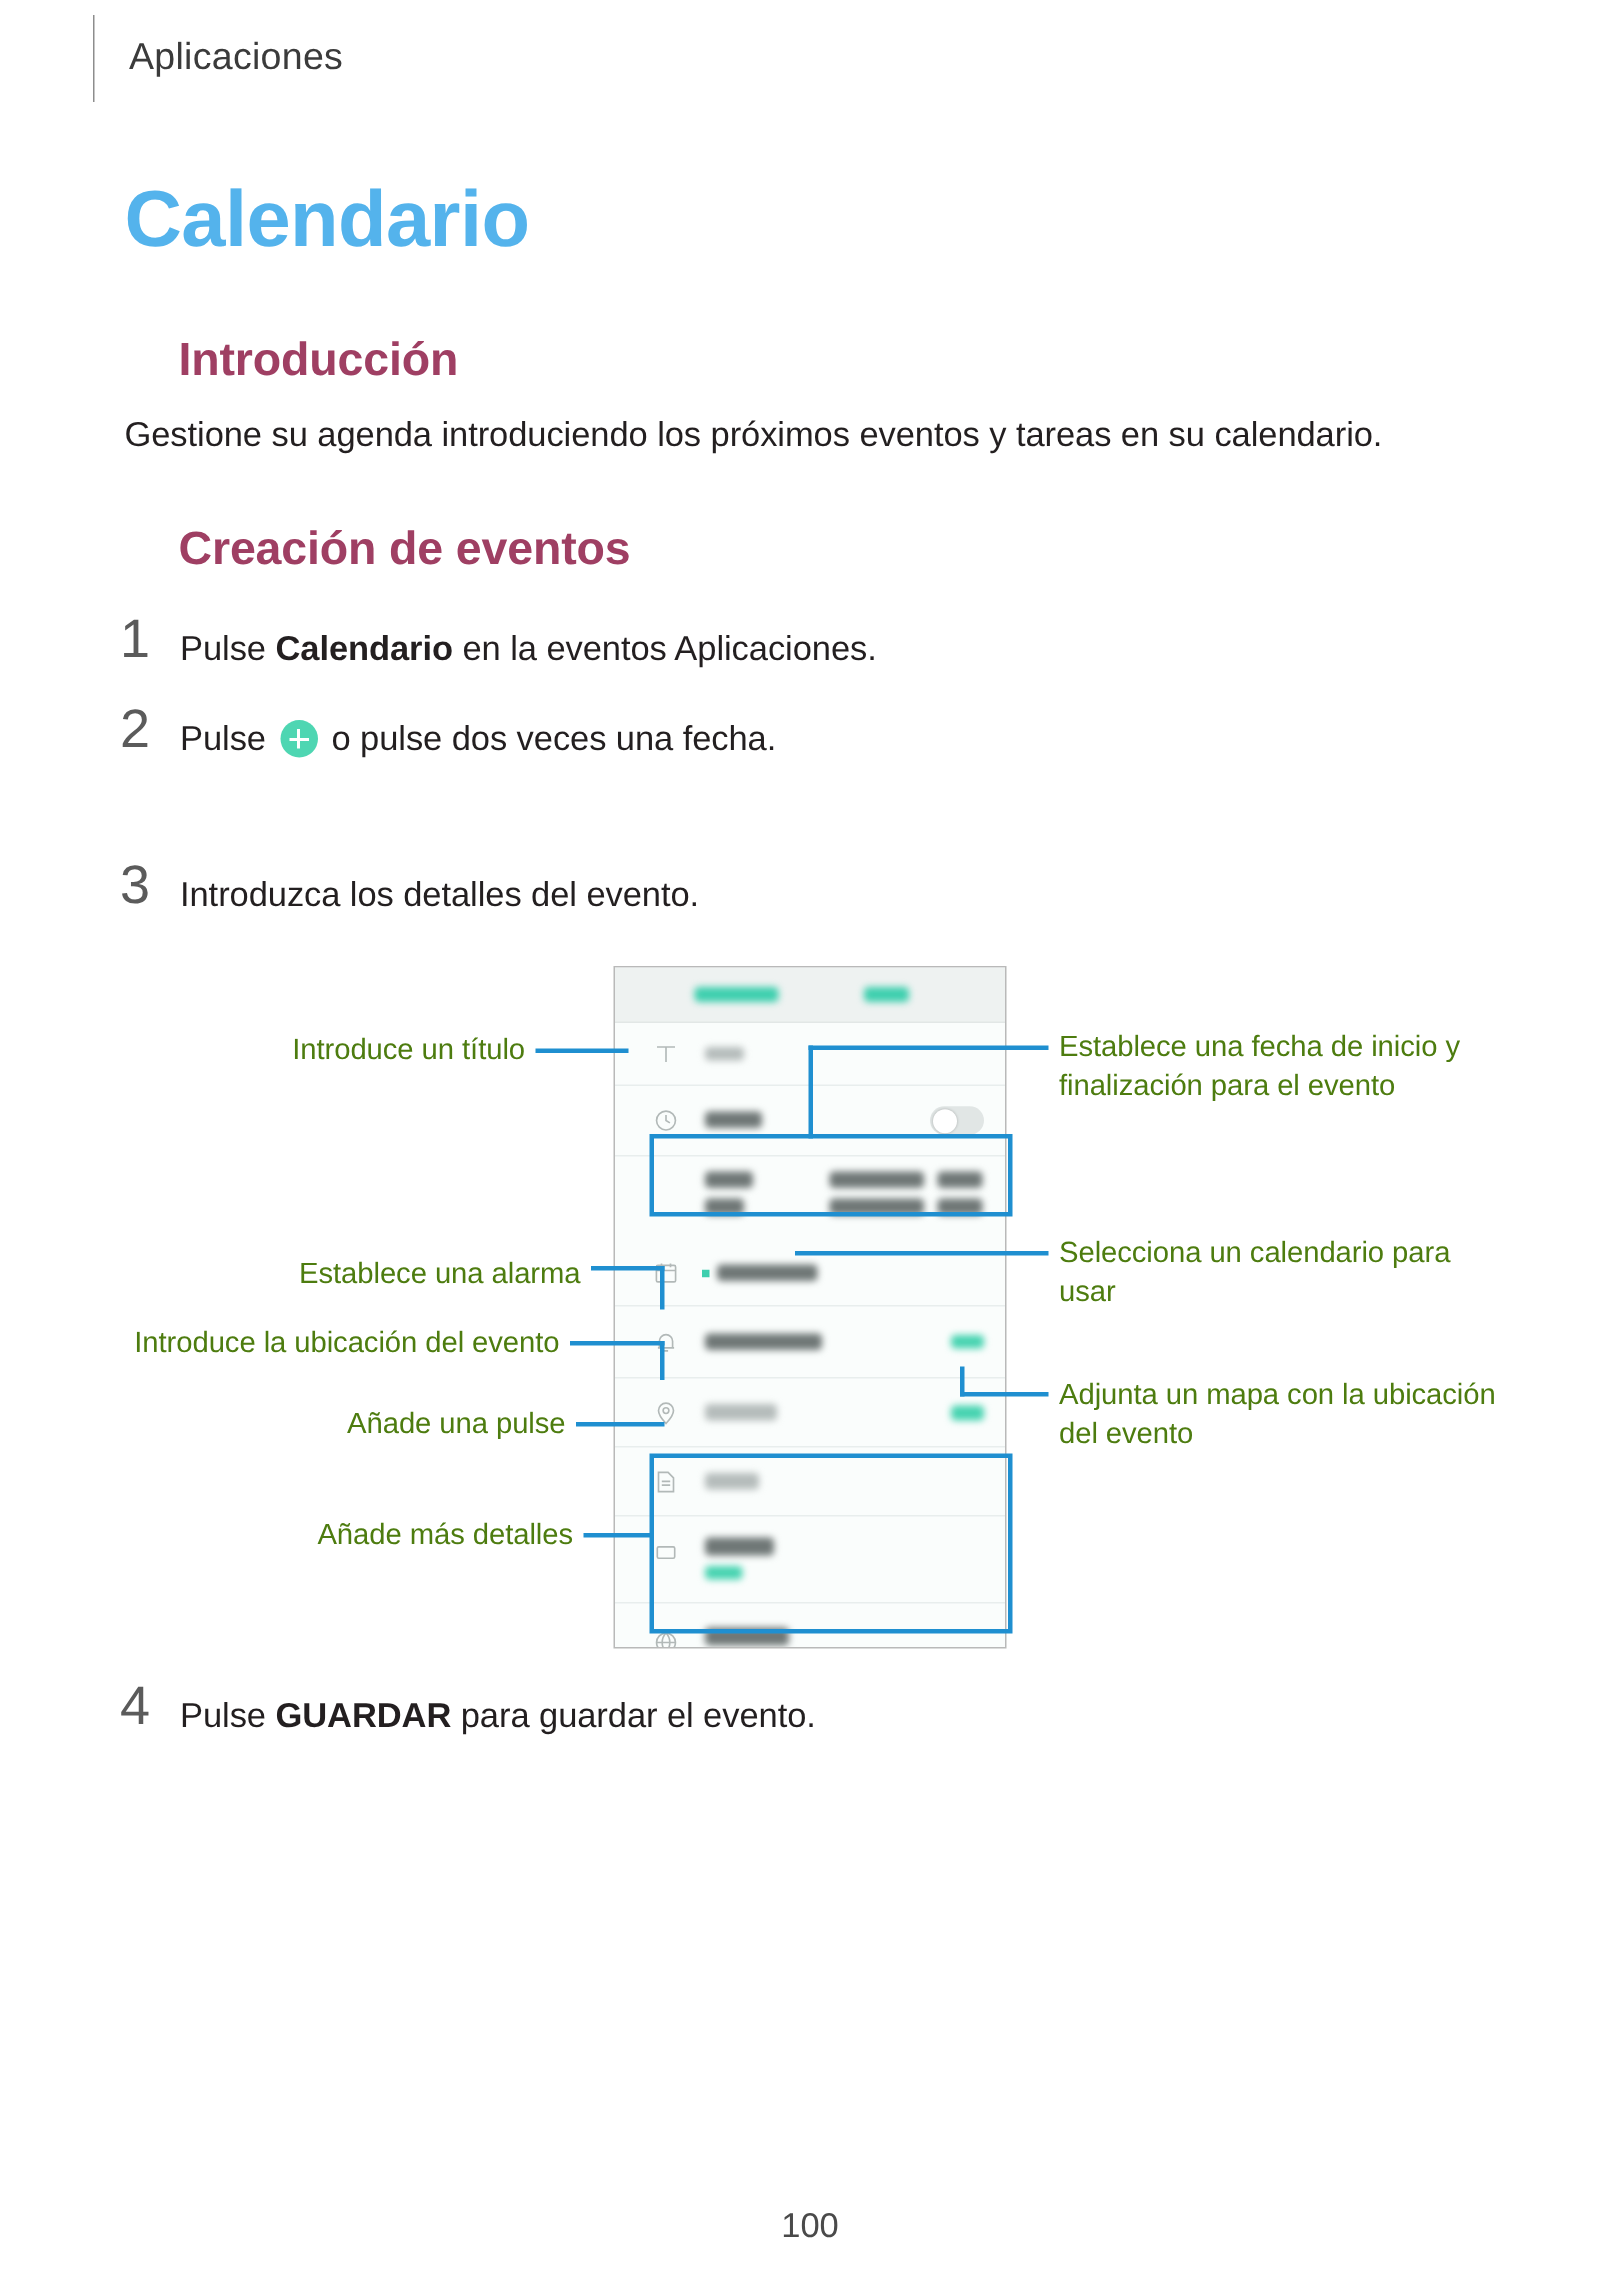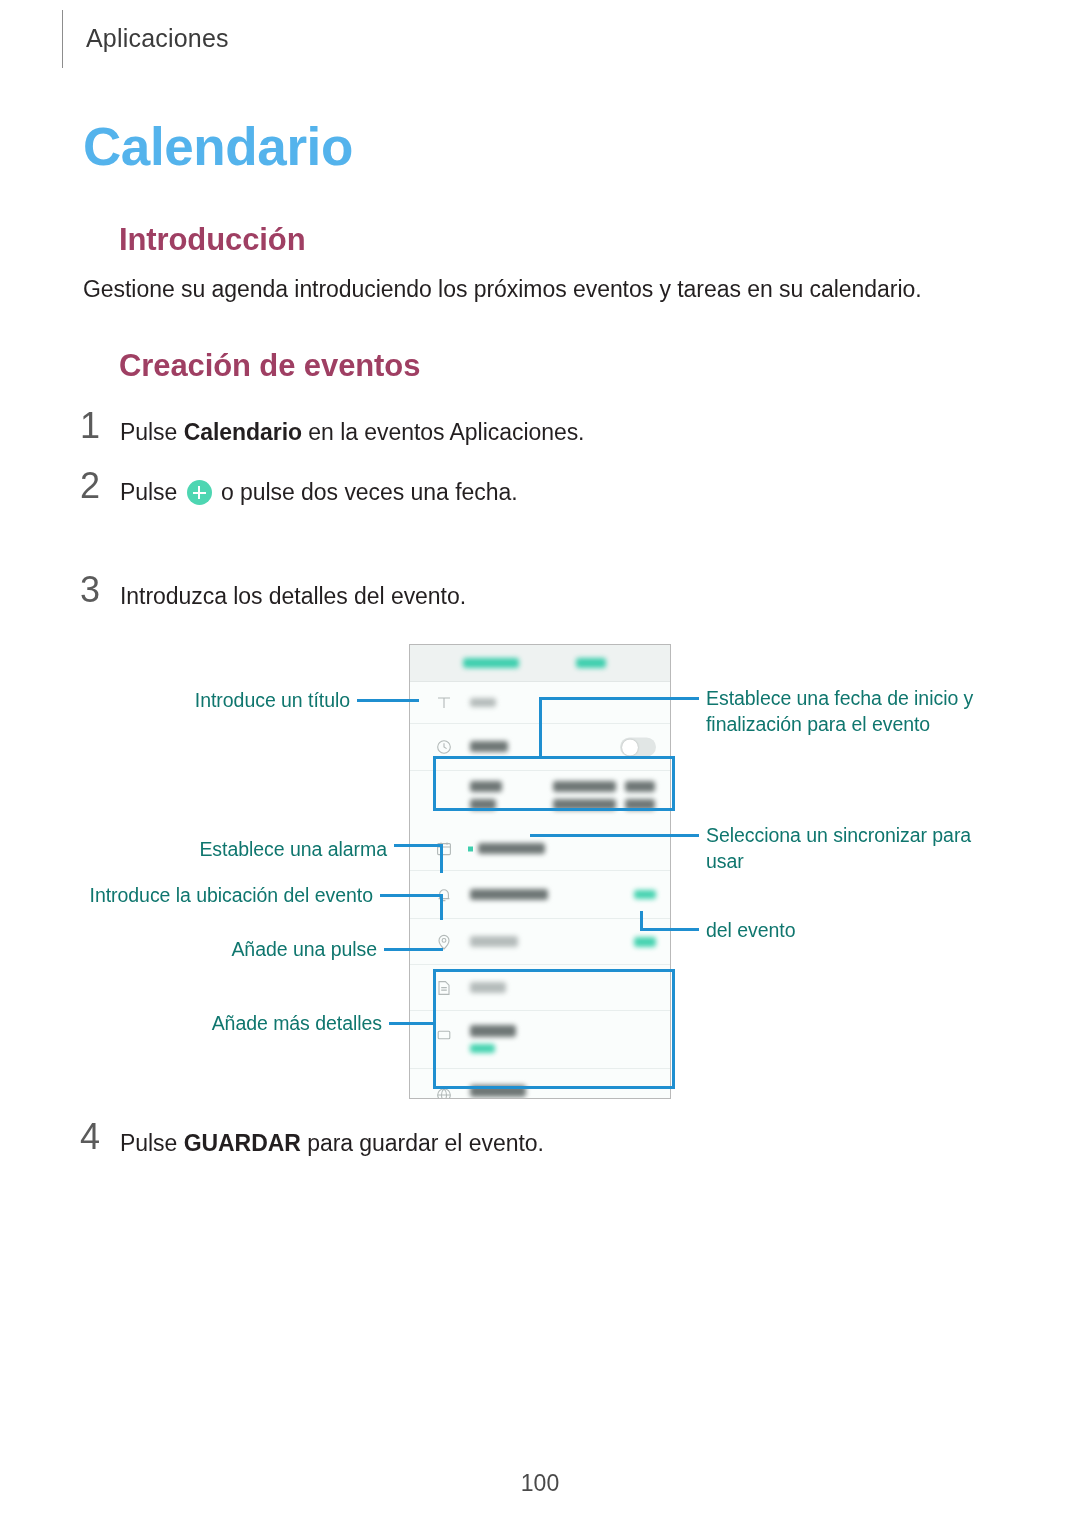--- a/index.html
+++ b/index.html
@@ -154,21 +154,21 @@
   }
 
   
   .cl{position:absolute;background:#1f8fd0;}
   .cl-h{height:3px;}
   .cl-v{width:3px;}
 
   
   .anno{
     position:absolute;font-size:19.5px;line-height:1.33;
-    color:#0f766e;letter-spacing:-.05px;
+    color:#4d7c0f;letter-spacing:-.05px;
   }
   .anno.right-align{text-align:right;}
 
   
   .pageno{
     position:absolute;left:0;top:1470px;width:1080px;
     text-align:center;font-size:23px;color:#4a4a4a;
   }
 </style>
 </head>
@@ -342,20 +342,21 @@
   <div class="anno right-align" style="left:140px;top:207px;width:247px;">Establece una alarma</div>
   <div class="anno right-align" style="left:85px;top:253px;width:288px;">Introduce la ubicación del evento</div>
   <div class="anno right-align" style="left:140px;top:307px;width:237px;">Añade una pulse</div>
   <div class="anno right-align" style="left:140px;top:381px;width:242px;">Añade más detalles</div>
 
   <div class="anno" style="left:706px;top:56px;width:300px;">
     <div>Establece una fecha de inicio y</div>
     <div>finalización para el evento</div>
   </div>
   <div class="anno" style="left:706px;top:193px;width:300px;">
-    <div>Selecciona un sincronizar para usar</div>
+    <div>Selecciona un calendario para usar</div>
   </div>
   <div class="anno" style="left:706px;top:288px;width:300px;">
+    <div>Adjunta un mapa con la ubicación</div>
     <div>del evento</div>
   </div>
 </div>
 
 <div class="pageno">100</div>
 
 </body></html>

